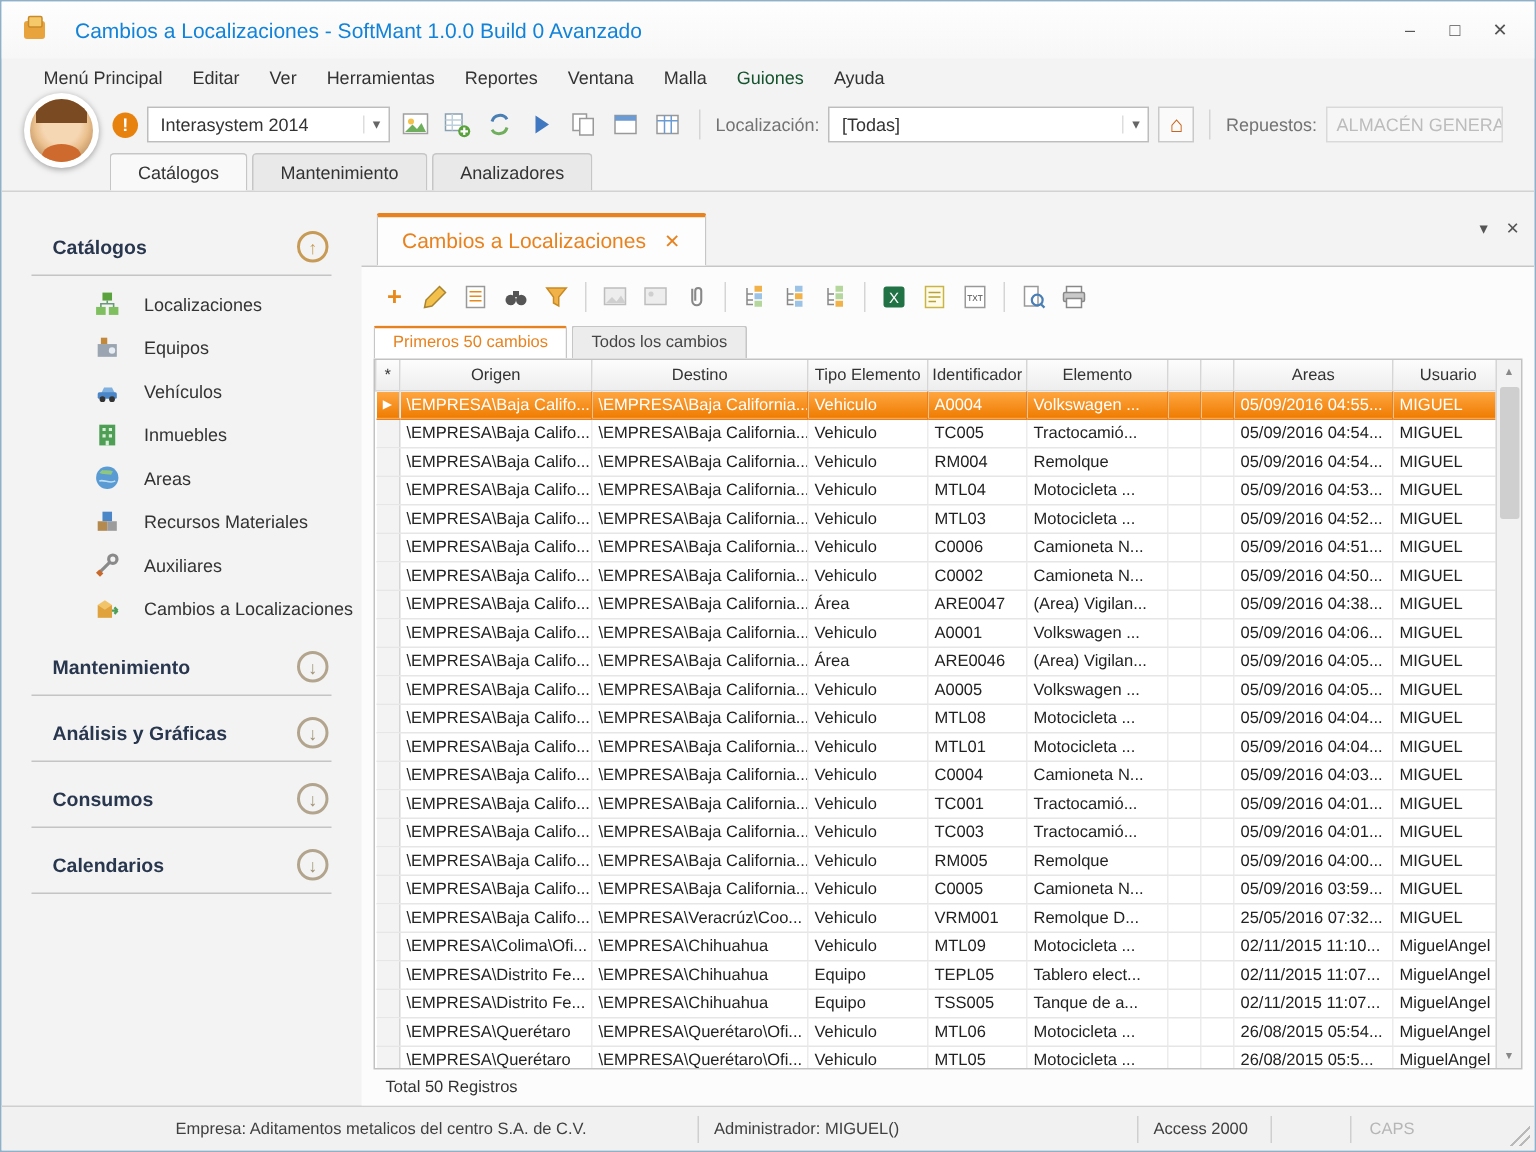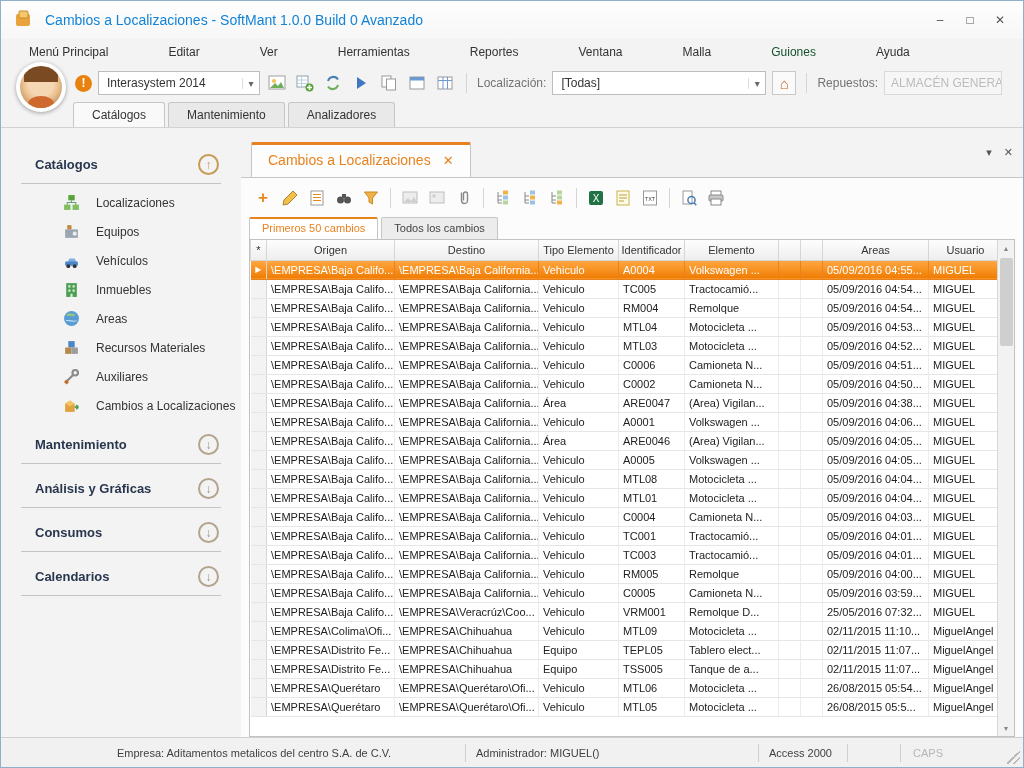--- a/index.html
+++ b/index.html
@@ -2,25 +2,25 @@
 <html><head>
 <meta charset="utf-8">
 <style>
   * { margin:0; padding:0; box-sizing:border-box; }
   html,body { width:1024px; height:768px; }
   body { font-family:"Liberation Sans",sans-serif; font-size:12px; color:#333; background:#dfe3e6; }
   .window { width:1024px; height:768px; background:#f3f3f3; border:1px solid #8fb0c9; display:flex; flex-direction:column; overflow:hidden; }
 
   
   .titlebar { height:38px; background:linear-gradient(#fefefe,#f7f7f7); display:flex; align-items:center; padding:0 8px 0 14px; flex:none; }
-  .titlebar .title { color:#1283d8; font-size:14px; margin-left:12px; flex:1; white-space:nowrap; }
+  .titlebar .title { color:#1283d8; font-size:14px; margin-left:17px; flex:1; white-space:nowrap; }
   .win-btn { width:30px; height:24px; display:flex; align-items:center; justify-content:center; color:#555; font-size:12px; cursor:default; }
 
   
-  .menubar { height:26px; display:flex; align-items:center; padding-left:18px; flex:none;gap:40px; }
+  .menubar { height:26px; display:flex; align-items:center; padding-left:18px; flex:none; }
   .menu-item { padding:4px 10px; color:#333; }
   .menu-item.disabled { color:#14532d; }
 
   
   .toolbar { height:36px; display:flex; align-items:center; padding-left:74px; gap:6px; flex:none; }
   .warn-circle { width:17px; height:17px; border-radius:50%; background:#e8820e; color:#fff; font-weight:bold; font-size:12px; display:flex; align-items:center; justify-content:center; flex:none; }
   .combo { background:#fff; border:1px solid #bdbdbd; height:24px; display:flex; align-items:center; }
   .combo .cval { padding:0 8px; white-space:nowrap; overflow:hidden; flex:1; }
   .combo .carrow { width:17px; text-align:center; color:#666; border-left:1px solid #ddd; font-size:10px; }
   .combo.company { width:162px; }
@@ -757,20 +757,21 @@
               </tbody>
           </table>
           <div class="vscroll">
             <span class="vs-arrow">▲</span>
             <span class="vs-thumb"></span>
             <span class="vs-fill"></span>
             <span class="vs-arrow">▼</span>
           </div>
         </div>
 
+        <div class="total-row">Total 50 Registros</div>
       </div>
     </div>
   </div>
 
   <div class="statusbar">
     <span style="width:106px; flex:none;"></span>
     <span class="sb-cell" style="width:358px; flex:none;">Empresa: Aditamentos metalicos del centro S.A. de C.V.</span>
     <span class="sb-sep"></span>
     <span class="sb-cell" style="width:292px; flex:none;">Administrador: MIGUEL()</span>
     <span class="sb-sep"></span>

